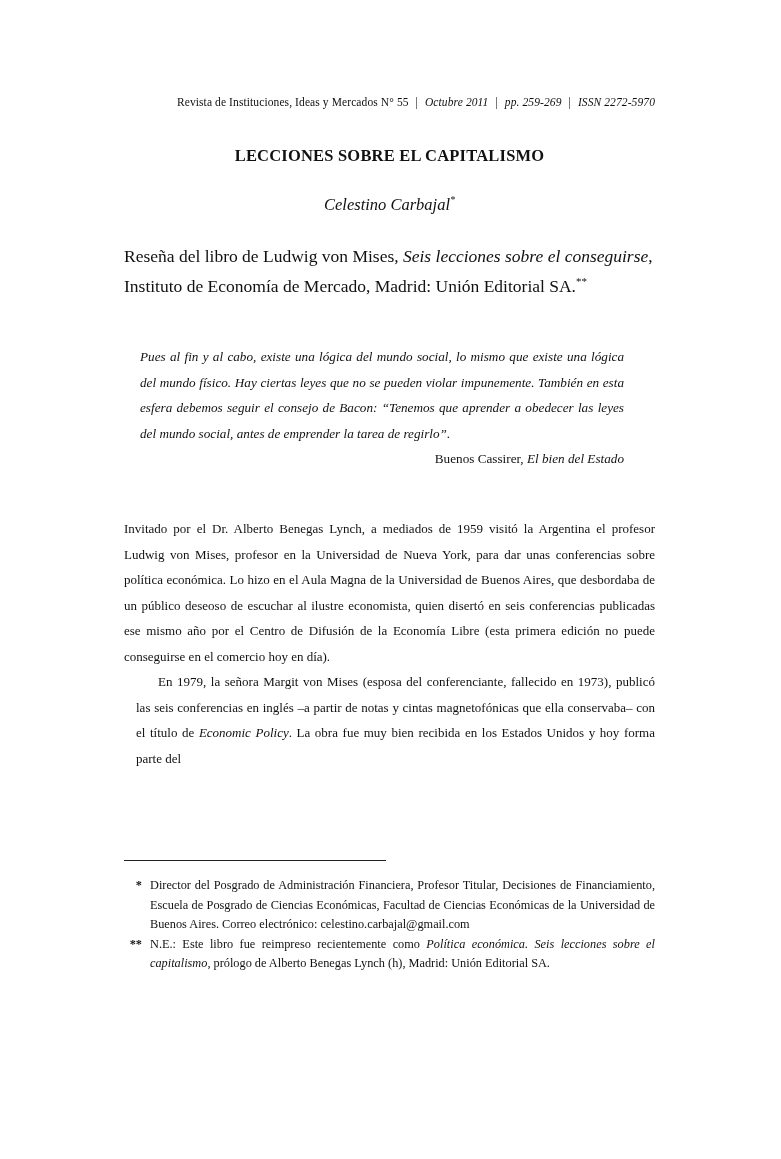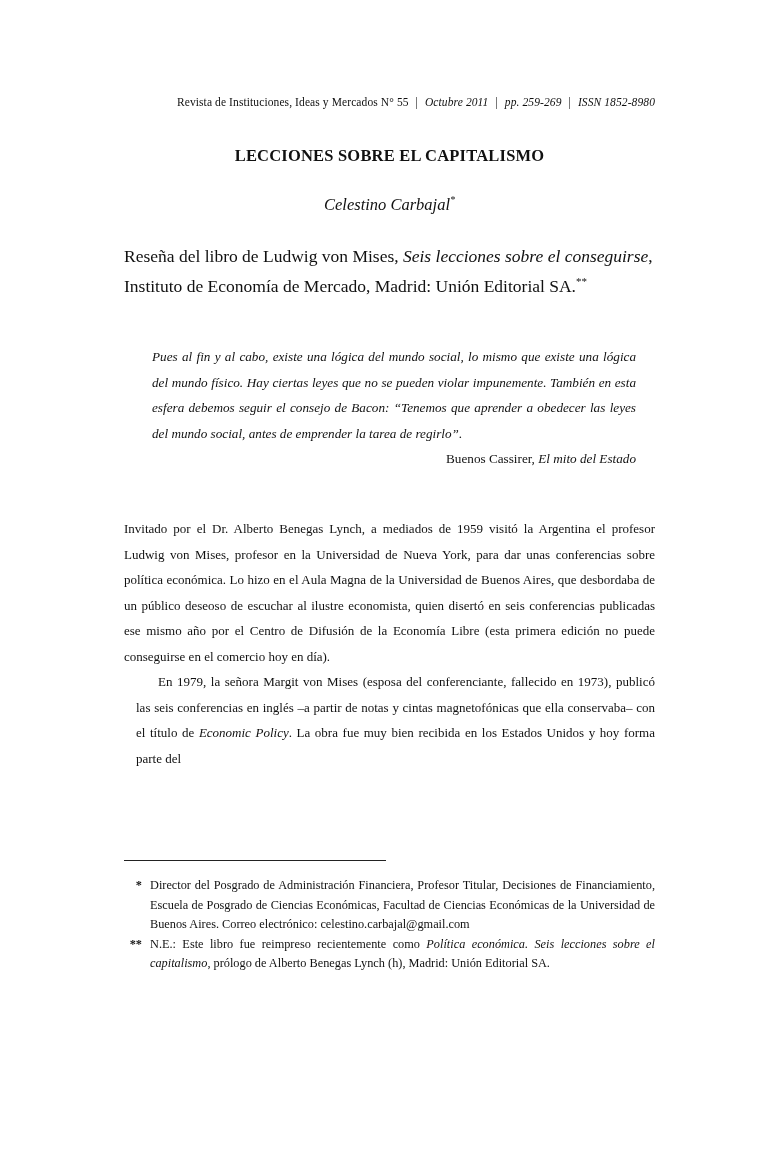--- a/index.html
+++ b/index.html
@@ -9,21 +9,21 @@
   .running-head { position: absolute; top: 96px; right: 0; font-size: 11.5px; white-space: nowrap; letter-spacing: 0.1px; }
   .running-head .sep { margin: 0 4px; }
   .running-head i { font-style: italic; }
   .title { position: absolute; top: 146px; left: 0; width: 531px; text-align: center;
            font-weight: bold; font-size: 16.5px; letter-spacing: 0.2px; font-family: Liberation Serif, serif; }
   .author { position: absolute; top: 194px; left: 0; width: 531px; text-align: center;
             font-style: italic; font-size: 16.5px; }
   .author sup { font-size: 10px; font-style: italic; }
   .review { position: absolute; top: 244px; left: 0; width: 531px; font-size: 17.5px; line-height: 25px; }
   .review sup { font-size: 11px; }
-  .epigraph { position: absolute; top: 344px; left: 28px; width: 484px; font-size: 13.2px;
+  .epigraph { position: absolute; top: 344px; left: 16px; width: 484px; font-size: 13.2px;
               line-height: 25.5px; font-style: italic; text-align: justify; }
   .epigraph-source { text-align: right; font-style: normal; }
   .epigraph-source i { font-style: italic; }
   .body-text { position: absolute; top: 516px; left: 0; width: 531px; font-size: 13px;
                line-height: 25.5px; text-align: justify; }
   .body-text p { margin: 0; }
   .body-text p.indent { text-indent: 22px; margin-left: 12px; }
   .rule { position: absolute; top: 860px; left: 0; width: 262px; height: 1px; background: #222; }
   .footnotes { position: absolute; top: 876px; left: 0; width: 531px; font-size: 12.3px; line-height: 19.5px; }
   .fn { position: relative; padding-left: 26px; text-align: justify; }
@@ -35,37 +35,37 @@
 
 <div class="page">
 
   <div class="running-head">
     <span>Revista de Instituciones, Ideas y Mercados N° 55</span>
     <span class="sep">|</span>
     <i>Octubre 2011</i>
     <span class="sep">|</span>
     <i>pp. 259-269</i>
     <span class="sep">|</span>
-    <i>ISSN 1852-8980</i>
+    <i>ISSN 2272-5970</i>
   </div>
 
   <div class="title">LECCIONES SOBRE EL CAPITALISMO</div>
 
   <div class="author">
     <span>Celestino Carbajal</span><sup>*</sup>
   </div>
 
   <div class="review">
     <span>Reseña del libro de Ludwig von Mises, </span><i>Seis lecciones sobre el conseguirse</i><span>, Instituto de Economía de Mercado, Madrid: Unión Editorial SA.</span><sup>**</sup>
   </div>
 
   <div class="epigraph">
     <div>Pues al fin y al cabo, existe una lógica del mundo social, lo mismo que existe una lógica del mundo físico. Hay ciertas leyes que no se pueden violar impunemente. También en esta esfera debemos seguir el consejo de Bacon: “Tenemos que aprender a obedecer las leyes del mundo social, antes de emprender la tarea de regirlo”.</div>
     <div class="epigraph-source">
-      <span>Buenos Cassirer, </span><i>El mito del Estado</i>
+      <span>Buenos Cassirer, </span><i>El bien del Estado</i>
     </div>
   </div>
 
   <div class="body-text">
     <p>Invitado por el Dr. Alberto Benegas Lynch, a mediados de 1959 visitó la Argentina el profesor Ludwig von Mises, profesor en la Universidad de Nueva York, para dar unas conferencias sobre política económica. Lo hizo en el Aula Magna de la Universidad de Buenos Aires, que desbordaba de un público deseoso de escuchar al ilustre economista, quien disertó en seis conferencias publicadas ese mismo año por el Centro de Difusión de la Economía Libre (esta primera edición no puede conseguirse en el comercio hoy en día).</p>
     <p class="indent"><span>En 1979, la señora Margit von Mises (esposa del conferenciante, fallecido en 1973), publicó las seis conferencias en inglés –a partir de notas y cintas magnetofónicas que ella conservaba– con el título de </span><i>Economic Policy</i><span>. La obra fue muy bien recibida en los Estados Unidos y hoy forma parte del</span></p>
   </div>
 
   <div class="rule"></div>
 

